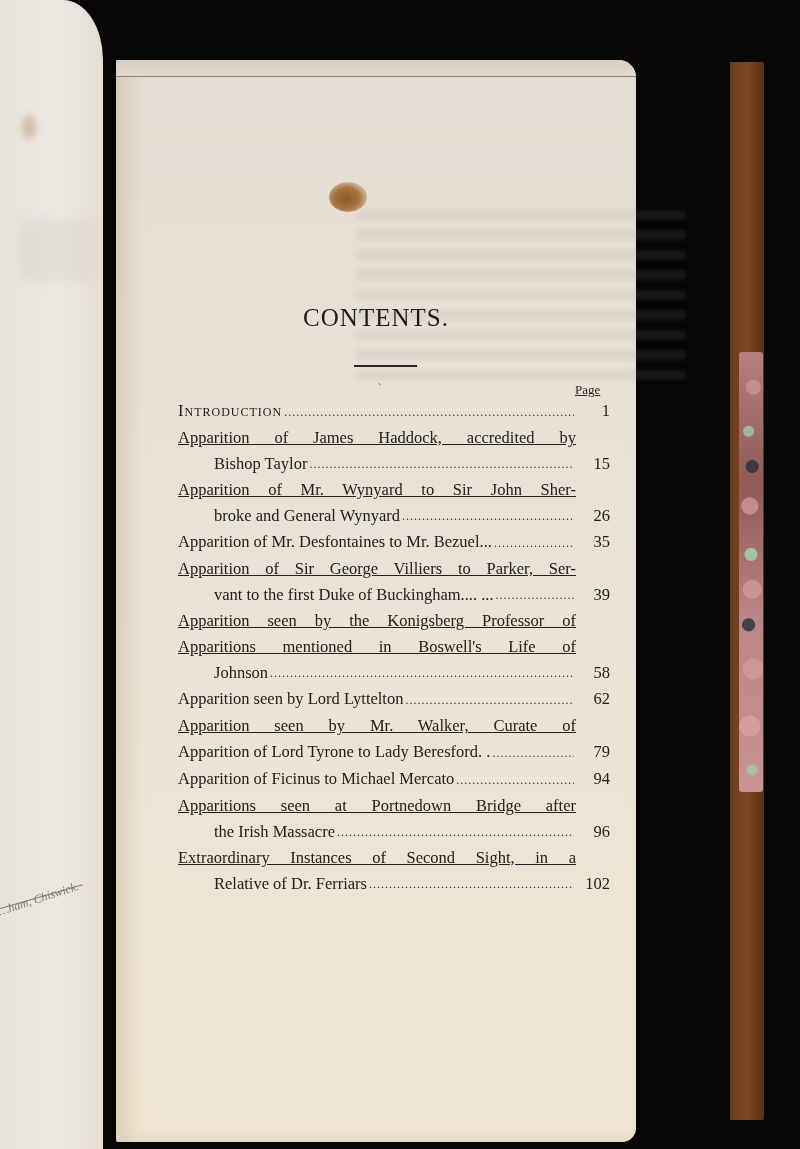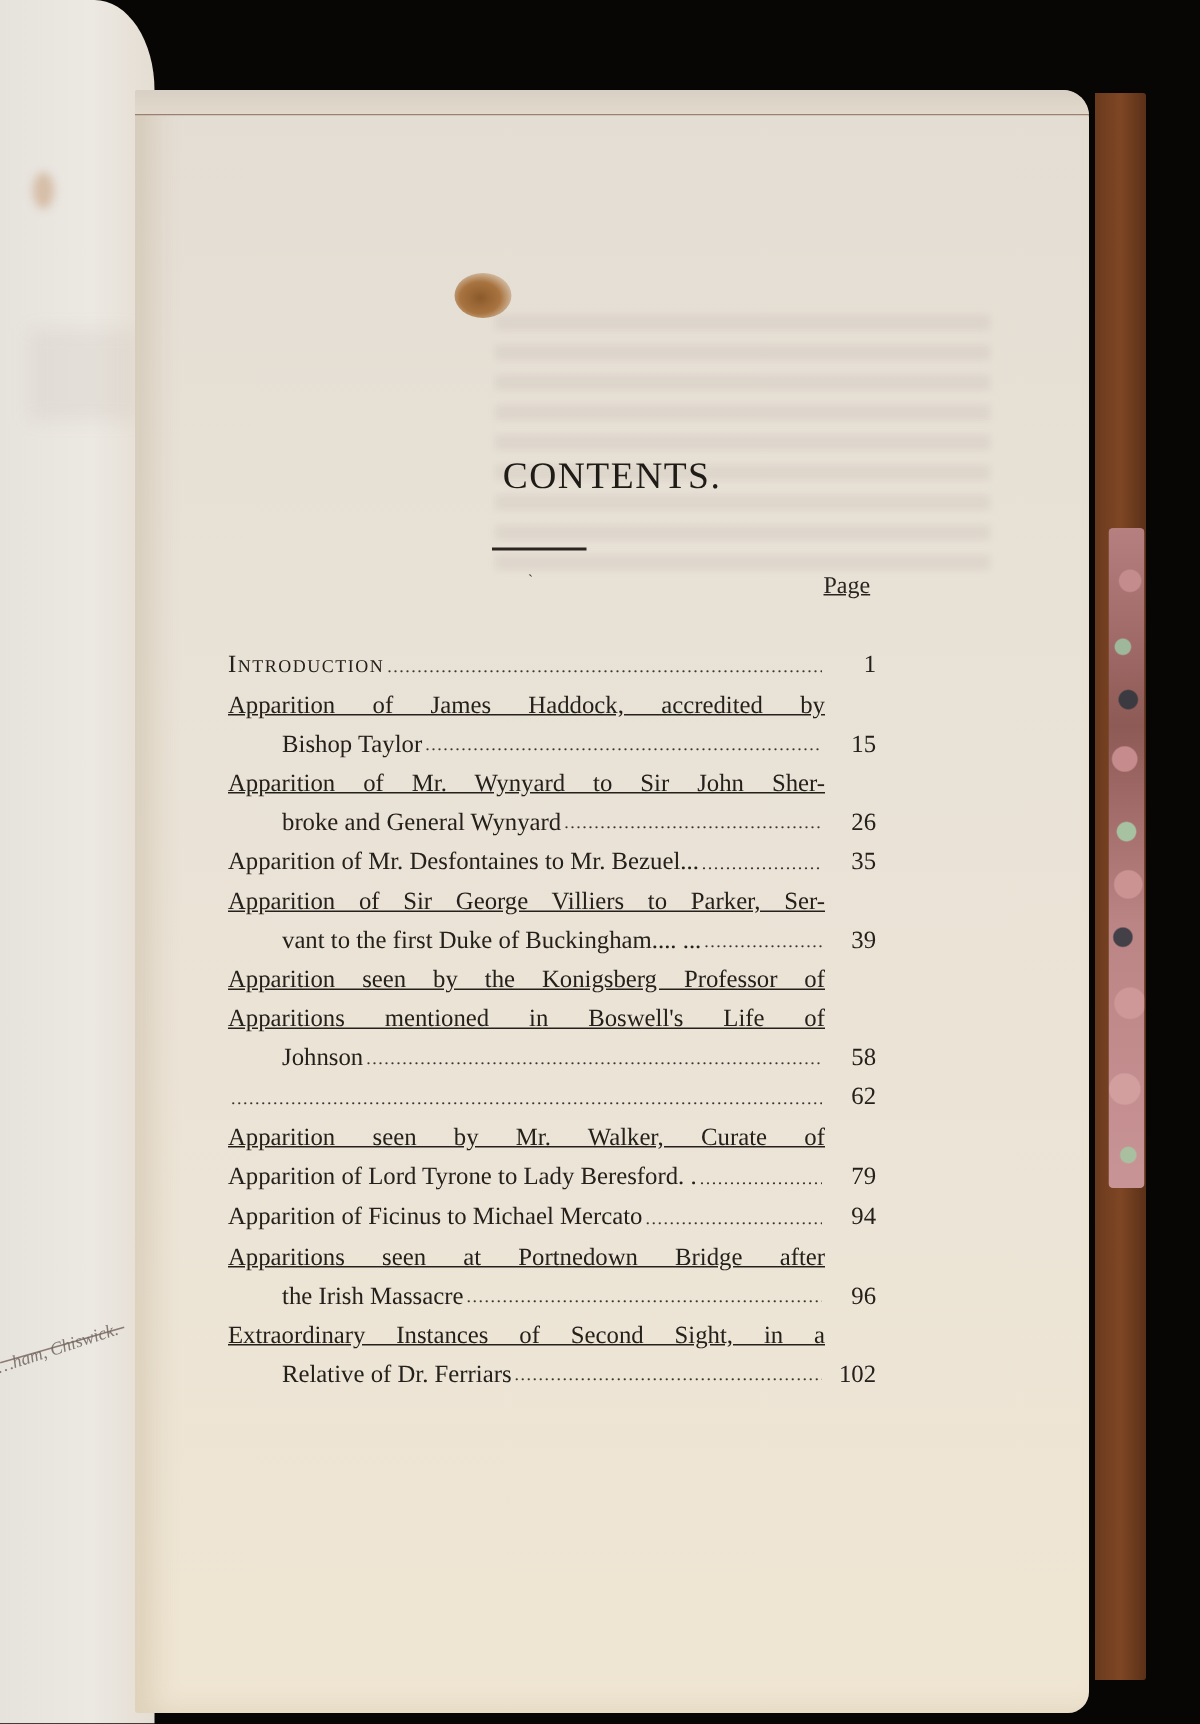--- a/index.html
+++ b/index.html
@@ -49,21 +49,21 @@
       radial-gradient(circle at 55% 54%, #cc9393 0 9px, transparent 10px),
       radial-gradient(circle at 40% 62%, #444048 0 6px, transparent 7px),
       radial-gradient(circle at 60% 72%, #cf9898 0 10px, transparent 11px),
       radial-gradient(circle at 45% 85%, #d29e9e 0 10px, transparent 11px),
       radial-gradient(circle at 55% 95%, #a8c0a0 0 5px, transparent 6px),
       linear-gradient(180deg, #b67f80, #8e5a55 30%, #bb8485 60%, #c99496);
     border-radius:3px;
   }
   
   .page {
-    position:absolute; left:90px; top:60px; width:636px; height:1082px;
+    position:absolute; left:116px; top:60px; width:520px; height:1082px;
     background: linear-gradient(180deg, #e4ddd3 0%, #e8e1d6 30%, #ece4d6 70%, #efe5d2 100%);
     border-radius: 2px 18px 14px 2px;
     box-shadow: inset 12px 0 18px rgba(150,120,80,0.18);
   }
   .page-topedge {
     position:absolute; left:0; top:0; width:100%; height:16px;
     background: linear-gradient(180deg, #d8d0c4, #e2d9cc);
     border-bottom:1px solid #9a8070;
     border-radius: 2px 18px 0 0;
   }
@@ -80,40 +80,40 @@
     position:absolute; left:0; width:100%; top:244px; text-align:center;
     font-size:25px; letter-spacing:1px; color:#1f1b17; font-weight:normal;
   }
   .title-rule {
     position:absolute; left:238px; top:305px; width:63px; height:2px; background:#2a2520;
   }
   .tick {
     position:absolute; left:262px; top:322px; font-size:10px; color:#3a3530;
   }
   .page-col-label {
-    position:absolute; left:459px; top:322px; font-size:16px; color:#2a2520;text-decoration:underline;
+    position:absolute; left:459px; top:322px; font-size:13px; color:#2a2520;text-decoration:underline;
   }
   .toc {
     position:absolute; left:62px; top:338px; width:432px;
     color:#24201b; font-size:16.5px; line-height:26px;
   }
   .entry { position:relative; }
   .entry .line { display:flex; align-items:baseline; white-space:nowrap; }
   .entry .line.first { text-align:justify; text-align-last:justify; display:block; padding-right:34px;text-decoration:underline; }
   .entry .line.cont { padding-left:36px;align-items:flex-end; }
   .entry .label { flex:0 0 auto; }
   .entry .dots {
     flex:1 1 auto; overflow:hidden; margin:0 6px 0 2px;
     font-size:12px; letter-spacing:1px; color:#3a342e;
   }
   .entry .dots::before {
     content:"................................................................................................................................................";
   }
   .entry .pg { flex:0 0 30px; text-align:right; }
-  .smallcaps { font-variant: small-caps; letter-spacing:1px;margin-top:32px; }
+  .smallcaps { font-variant: small-caps; letter-spacing:1px; }
 </style>
 </head>
 <body>
 
 <div class="left-page">
   <div class="left-stain"></div>
   <div class="left-ghost"></div>
   <div class="left-rule"></div>
   <div class="left-imprint">…ham, Chiswick.</div>
 </div>
@@ -176,20 +176,21 @@
       <div class="entry">
         <div class="line first"><span class="label">Apparitions mentioned in Boswell's Life of</span></div>
         <div class="line cont">
           <span class="label">Johnson</span>
           <span class="dots"></span>
           <span class="pg">58</span>
         </div>
       </div>
       <div class="entry">
         <div class="line">
+          <span class="label">Apparition seen by Lord Lyttelton</span>
           <span class="dots"></span>
           <span class="pg">62</span>
         </div>
       </div>
       <div class="entry">
         <div class="line first"><span class="label">Apparition seen by Mr. Walker, Curate of</span></div>
       </div>
       <div class="entry">
         <div class="line">
           <span class="label">Apparition of Lord Tyrone to Lady Beresford. .</span>

